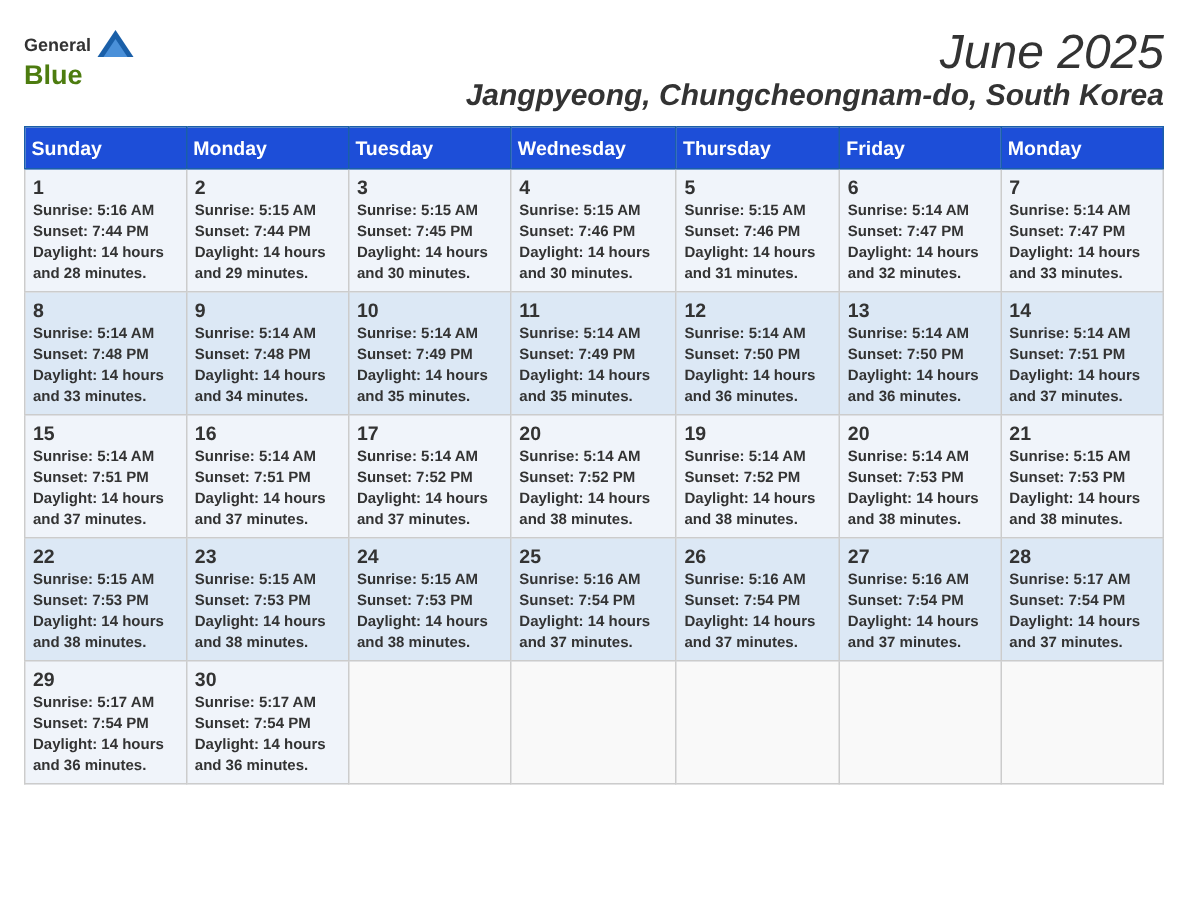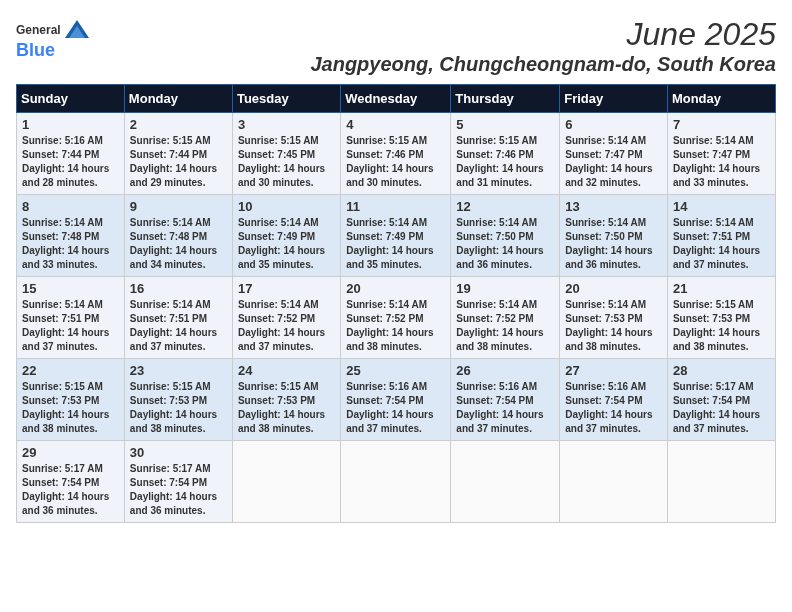--- a/index.html
+++ b/index.html
@@ -51,21 +51,21 @@
       font-size: 20px;
       color: #333;
       font-weight: bold;
     }
     table {
       width: 100%;
       border-collapse: collapse;
       margin-top: 8px;
     }
     thead th {
-      background-color: #0f172a;
+      background-color: #1d4ed8;
       color: #fff;
       padding: 6px 4px;
       font-size: 13px;
       font-weight: bold;
       text-align: left;
       border: 1px solid #1a5fa8;
     }
     tbody tr {
       vertical-align: top;
     }
@@ -103,21 +103,21 @@
 
 <div class="header">
   <div class="logo">
     <div class="logo-text">
       <span class="logo-general">General</span>
       <svg class="logo-icon" viewBox="0 0 28 28" xmlns="http://www.w3.org/2000/svg">
         <polygon points="14,4 26,22 2,22" fill="#1a5fa8"></polygon>
         <polygon points="14,10 22,22 6,22" fill="#4a90d9"></polygon>
       </svg>
     </div>
-    <span class="logo-blue" style="font-size:18px;font-weight:bold;color:#3b82f6;margin-top:-4px;">Blue</span>
+    <span class="logo-blue" style="font-size:18px;font-weight:bold;color:#4d7c0f;margin-top:-4px;">Blue</span>
   </div>
   <div class="title-block">
     <div class="month-title">June 2025</div>
     <div class="location">Jangpyeong, Chungcheongnam-do, South Korea</div>
   </div>
 </div>
 
 <table>
   <thead>
     <tr>

